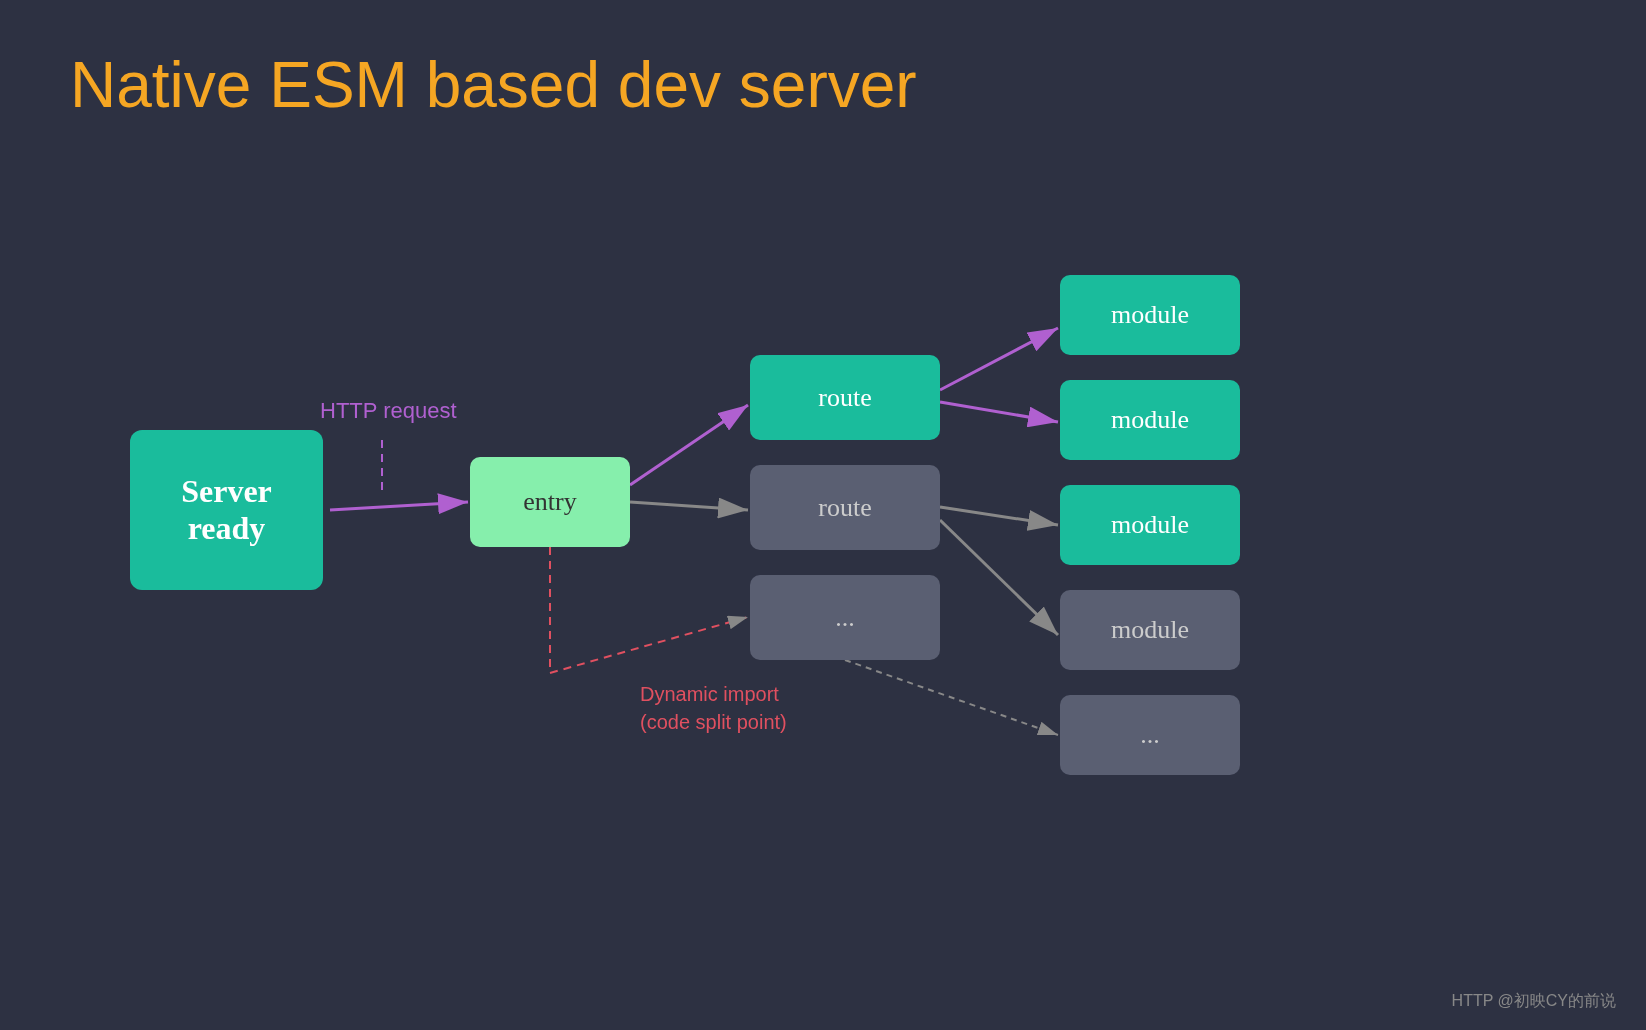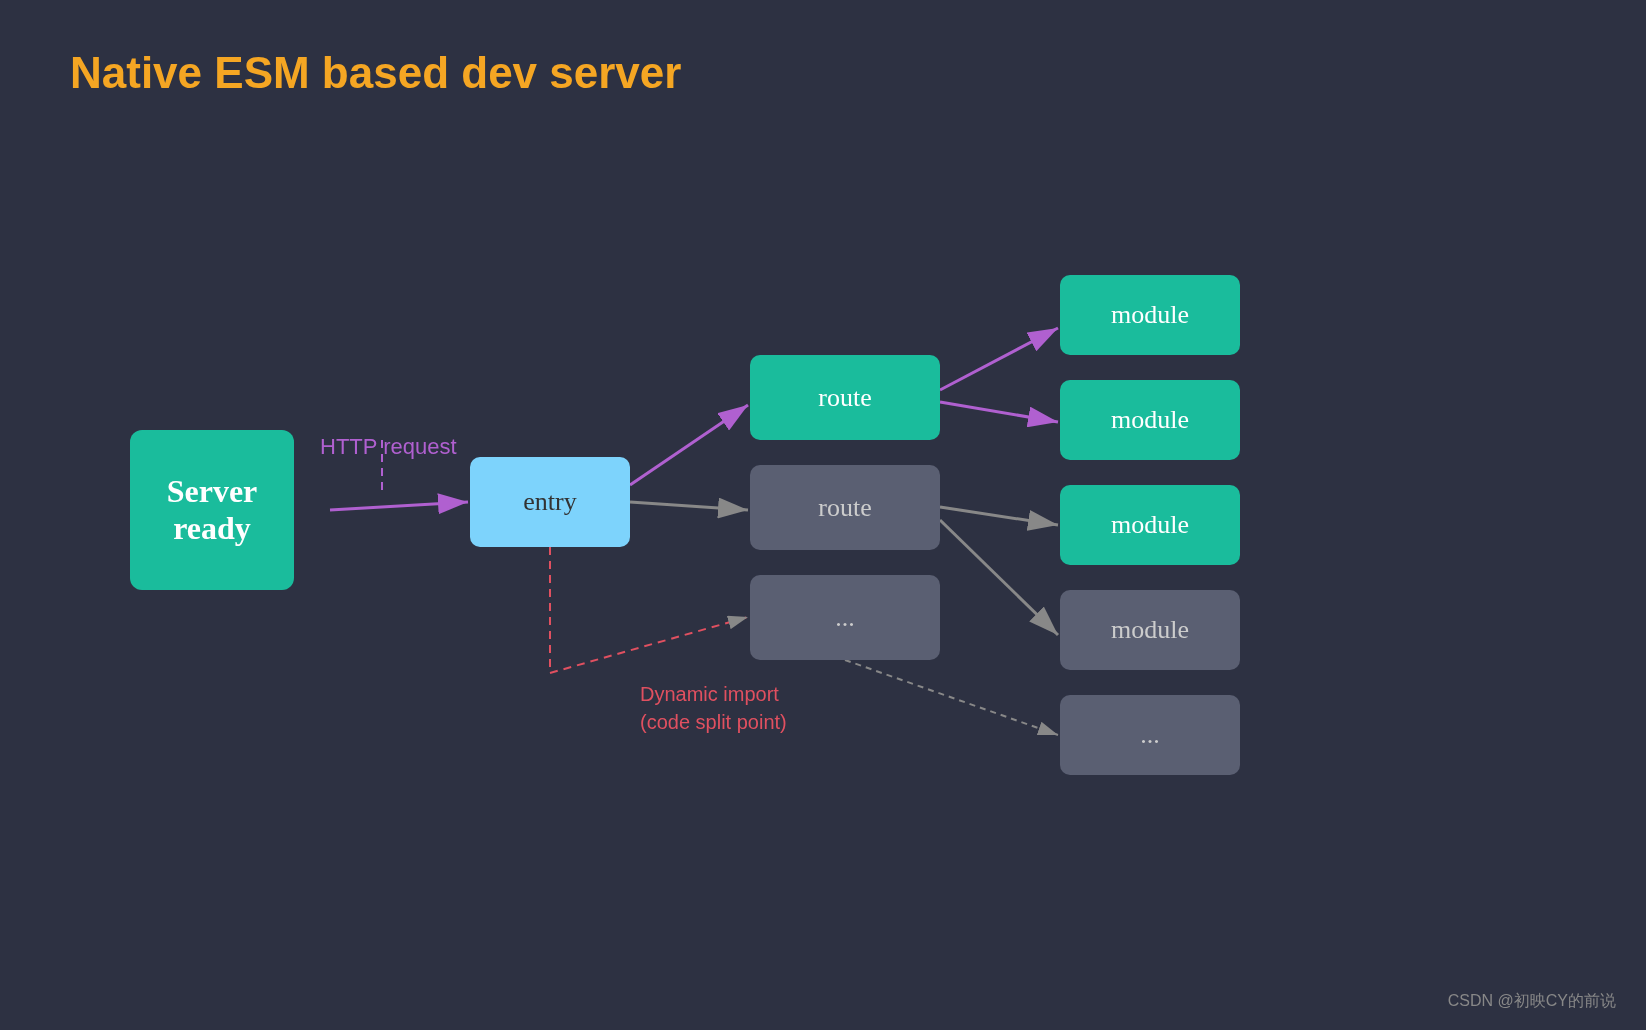--- a/index.html
+++ b/index.html
@@ -10,22 +10,22 @@
       font-family: 'Courier New', Courier, monospace;
       overflow: hidden;
       position: relative;
     }
 
     .slide-title {
       position: absolute;
       top: 48px;
       left: 70px;
       font-family: Arial, sans-serif;
-      font-size: 44px;
-      font-weight: bold;
+      font-size: 64px;
+      font-weight: normal;
       color: #f5a623;
     }
 
     .diagram-area {
       position: absolute;
       top: 180px;
       left: 0;
       width: 1646px;
       height: 780px;
     }
@@ -36,35 +36,35 @@
       border-radius: 10px;
       display: flex;
       align-items: center;
       justify-content: center;
       font-family: Liberation Serif, serif;
       font-size: 26px;
       text-align: center;
     }
 
     .node-server {
-      width: 164px;
+      width: 193px;
       height: 160px;
       background-color: #1abc9c;
       color: white;
       font-weight: bold;
       font-size: 32px;
       left: 130px;
       top: 250px;
       border-radius: 12px;
     }
 
     .node-entry {
       width: 160px;
       height: 90px;
-      background-color: #7dd3fc;
+      background-color: #86efac;
       color: #333;
       left: 470px;
       top: 277px;
       border-radius: 10px;
       align-items: center;
     }
 
     .node-route1 {
       width: 190px;
       height: 85px;
@@ -146,21 +146,20 @@
     }
 
     
     .label-http {
       position: absolute;
       left: 320px;
       top: 218px;
       color: #b060d0;
       font-family: Arial, sans-serif;
       font-size: 22px;
-      margin-top: 36px;
     }
 
     .label-dynamic {
       position: absolute;
       left: 640px;
       top: 500px;
       color: #e05060;
       font-family: Liberation Sans, sans-serif;
       font-size: 20px;
       line-height: 1.4;
@@ -265,13 +264,13 @@
   <div class="node node-dots2">
     <span>...</span>
   </div>
 
   <div class="label-http">HTTP request</div>
 
   <div class="label-dynamic">Dynamic import<br>(code split point)</div>
 
 </div>
 
-<div class="watermark">CSDN @初映CY的前说</div>
+<div class="watermark">HTTP @初映CY的前说</div>
 
 </body></html>

